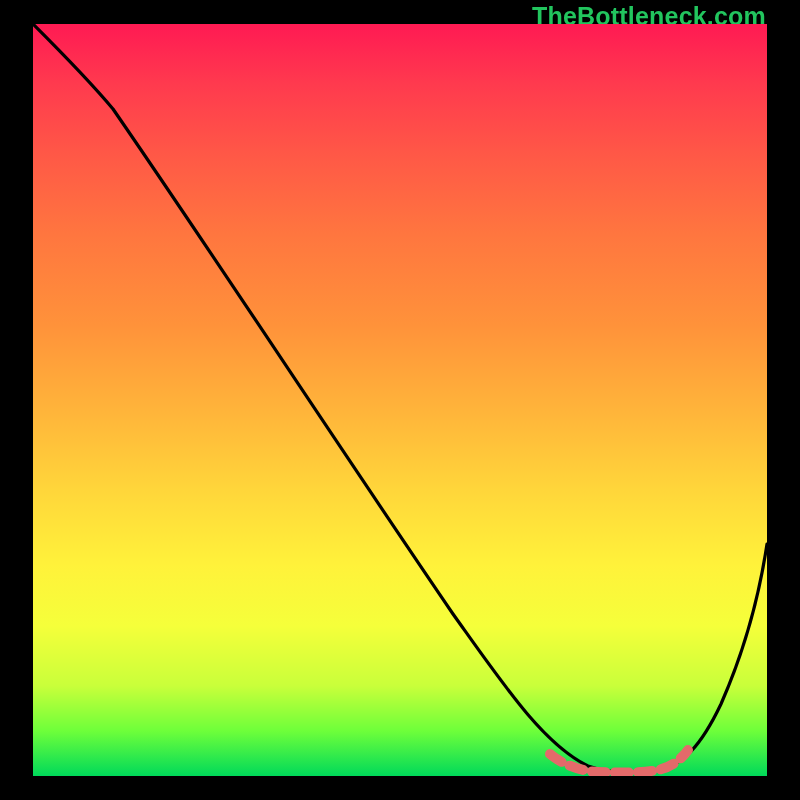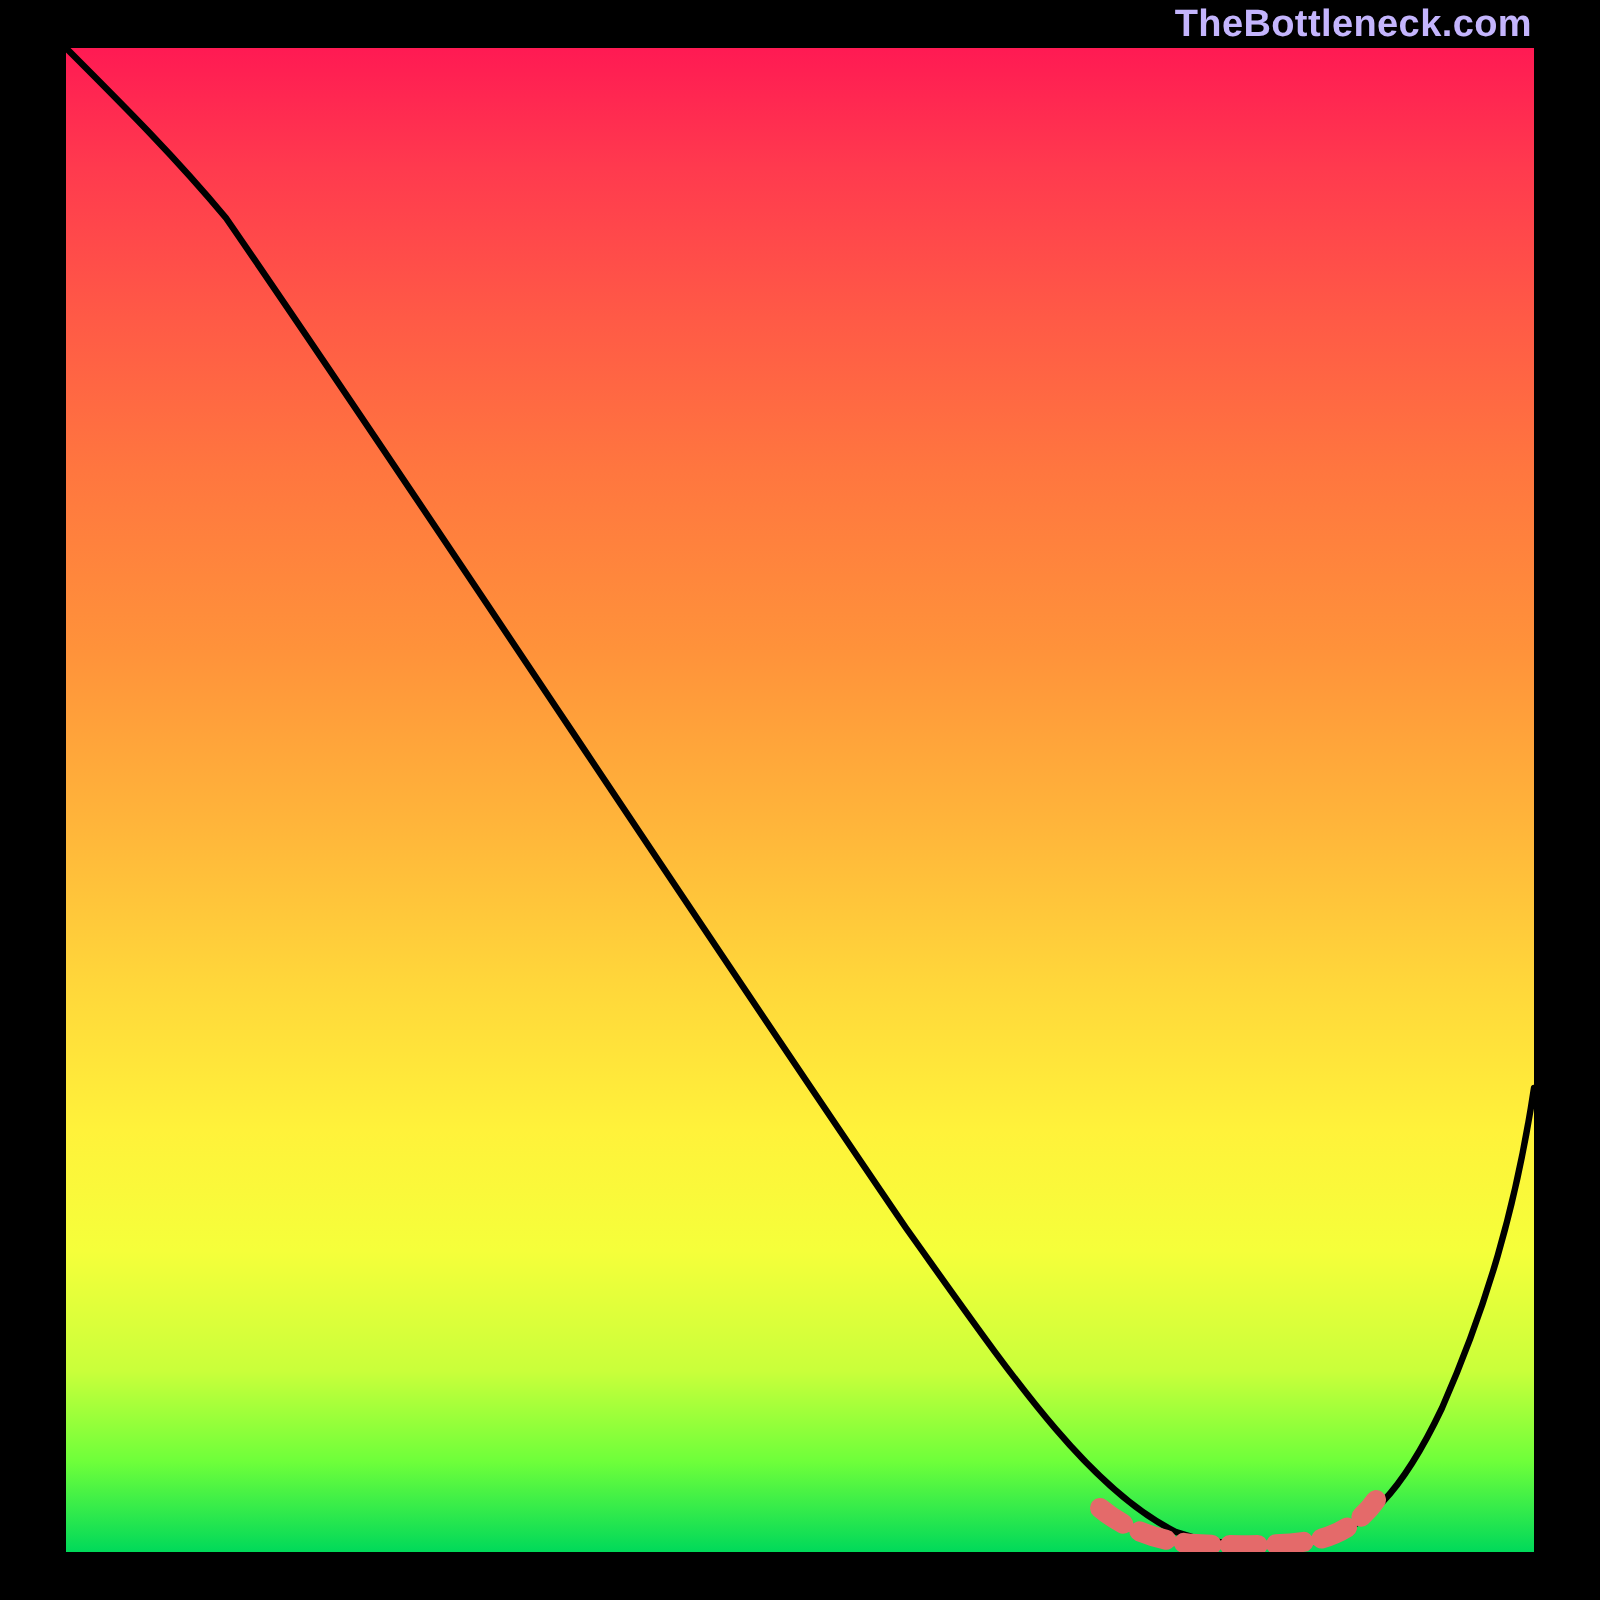--- a/index.html
+++ b/index.html
@@ -45,22 +45,22 @@
     position: absolute;
     left: 0;
     top: 0;
     width: 734px;
     height: 752px;
   }
   .attribution {
     position: absolute;
     top: 2px;
     right: 34px;
-    color: #c4b5fd;
-    font-size: 19px;
+    color: #22c55e;
+    font-size: 25px;
     font-weight: 600;
     letter-spacing: 0.2px;
     font-family: Arial, Helvetica, sans-serif;
   }
 </style>
 </head>
 <body>
 
 <div class="attribution">TheBottleneck.com</div>
 

